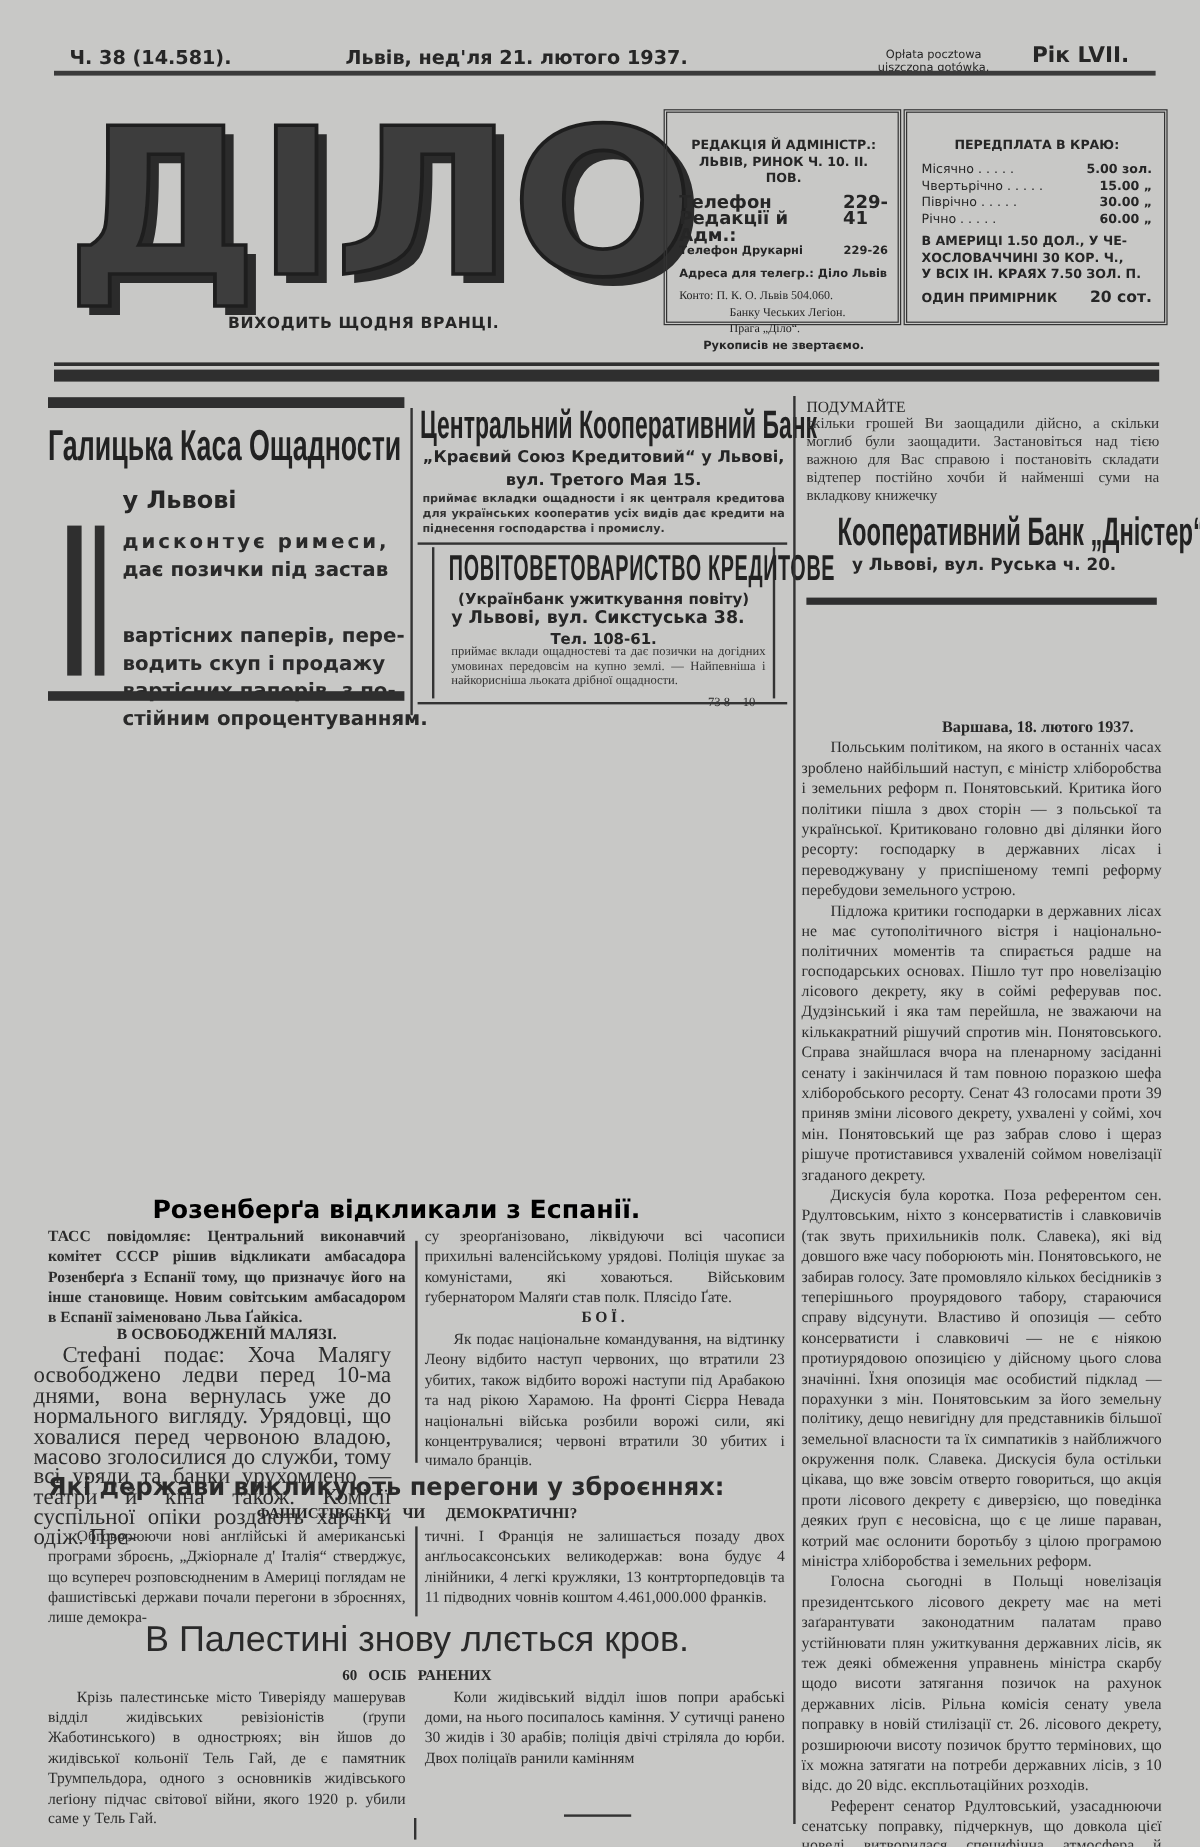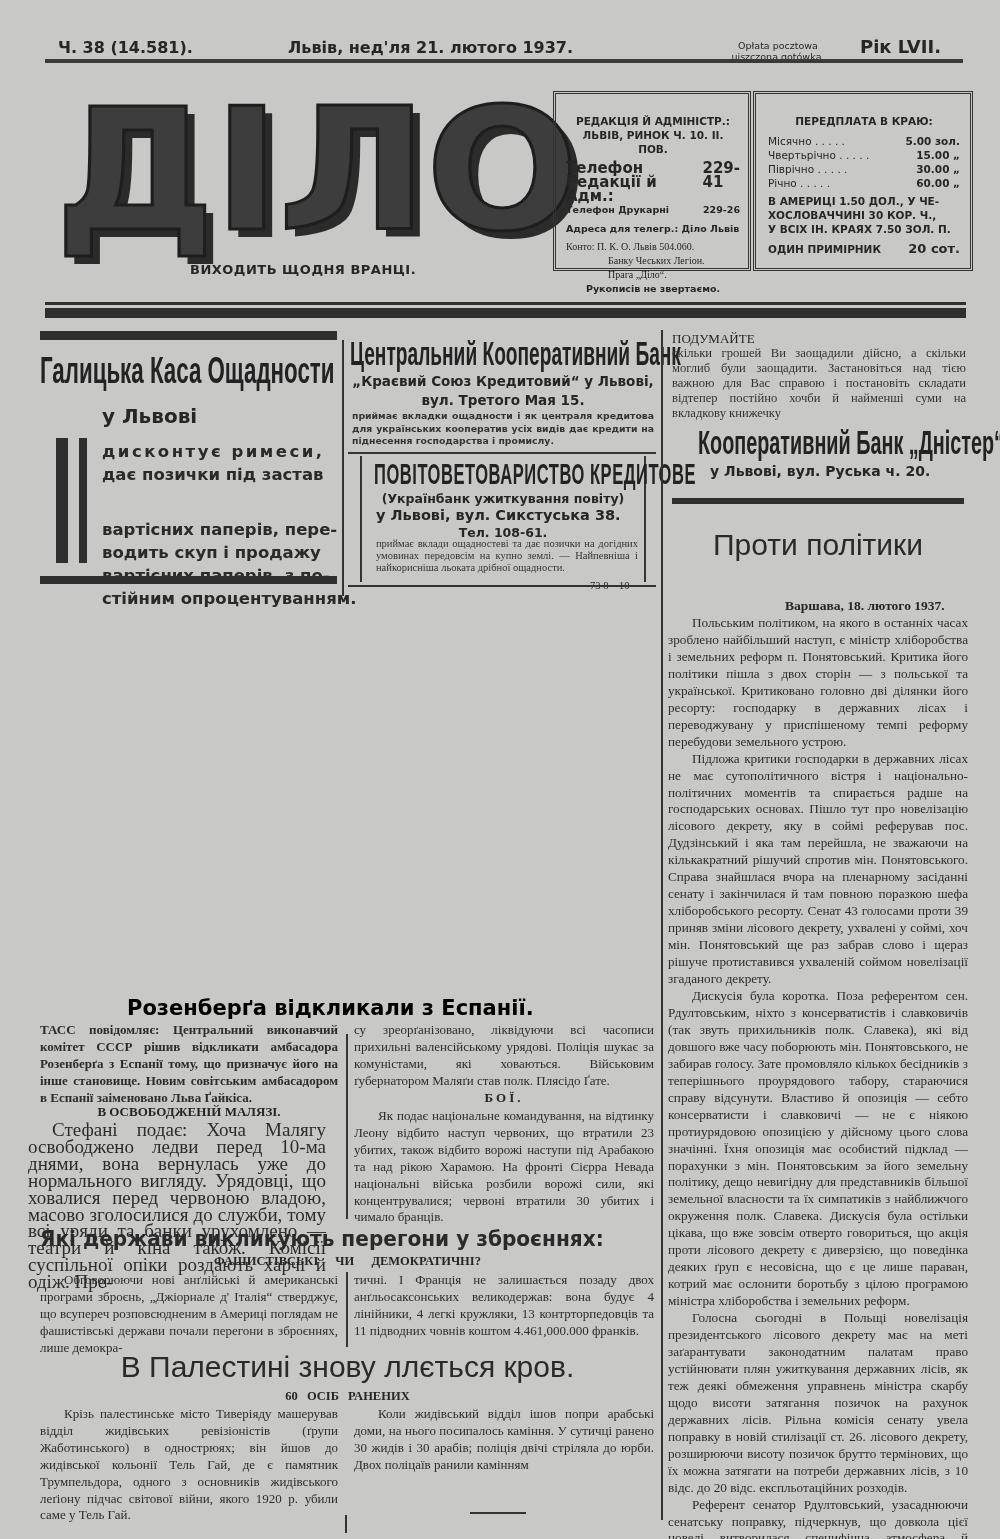--- a/index.html
+++ b/index.html
@@ -153,21 +153,20 @@
 <div class="abs" style="left:348px; top:585px; width:308px; height:2px; background:#333;"></div>
 
 <div class="abs vline" style="left:661px; top:330px; height:1190px;"></div>
 <div class="abs serif" style="left:672px; top:331px; font-size:13px;">ПОДУМАЙТЕ</div>
 <div class="abs serif" style="left:672px; top:346px; width:294px; font-size:12.6px; line-height:14.9px; text-align:justify; color:#333;">скільки грошей Ви заощадили дійсно, а скільки моглиб були заощадити. Застановіться над тією важною для Вас справою і постановіть складати відтепер постійно хочби й найменші суми на вкладкову книжечку</div>
 <div class="abs ad-title" style="left:698px; top:425px; font-size:33px; line-height:36px; transform:scaleX(0.6); transform-origin:left top;">Кооперативний Банк „Дністер“</div>
 <div class="abs sans" style="left:710px; top:463px; font-size:14px; font-weight:bold;">у Львові, вул. Руська ч. 20.</div>
 <div class="abs hrule" style="left:672px; top:498px; width:292px; height:6px;"></div>
 
 <div class="abs lib" style="left:668px; top:527px; width:300px; text-align:center; font-size:30px; line-height:36px; color:#2a2a2a;">
-  <div>Проти політики</div>
 </div>
 <div class="abs serif" style="left:785px; top:598px; font-size:13.5px; font-weight:bold;">Варшава, 18. лютого 1937.</div>
 <div class="abs body-text" id="poni-body" style="left:668px; top:615px; width:300px; font-size:13.2px; line-height:16.95px;">
     <div class="indent">Польським політиком, на якого в останніх часах зроблено найбільший наступ, є міністр хліборобства і земельних реформ п. Понятовський. Критика його політики пішла з двох сторін — з польської та української. Критиковано головно дві ділянки його ресорту: господарку в державних лісах і переводжувану у приспішеному темпі реформу перебудови земельного устрою.</div>
     <div class="indent">Підложа критики господарки в державних лісах не має сутополітичного вістря і національно-політичних моментів та спирається радше на господарських основах. Пішло тут про новелізацію лісового декрету, яку в соймі реферував пос. Дудзінський і яка там перейшла, не зважаючи на кількакратний рішучий спротив мін. Понятовського. Справа знайшлася вчора на пленарному засіданні сенату і закінчилася й там повною поразкою шефа хліборобського ресорту. Сенат 43 голосами проти 39 приняв зміни лісового декрету, ухвалені у соймі, хоч мін. Понятовський ще раз забрав слово і щераз рішуче протиставився ухваленій соймом новелізації згаданого декрету.</div>
     <div class="indent">Дискусія була коротка. Поза референтом сен. Рдултовським, ніхто з консерватистів і славковичів (так звуть прихильників полк. Славека), які від довшого вже часу поборюють мін. Понятовського, не забирав голосу. Зате промовляло кількох бесідників з теперішнього проурядового табору, стараючися справу відсунути. Властиво й опозиція — себто консерватисти і славковичі — не є ніякою протиурядовою опозицією у дійсному цього слова значінні. Їхня опозиція має особистий підклад — порахунки з мін. Понятовським за його земельну політику, дещо невигідну для представників більшої земельної власности та їх симпатиків з найближчого окруження полк. Славека. Дискусія була остільки цікава, що вже зовсім отверто говориться, що акція проти лісового декрету є диверзією, що поведінка деяких ґруп є несовісна, що є це лише параван, котрий має ослонити боротьбу з цілою програмою міністра хліборобства і земельних реформ.</div>
     <div class="indent">Голосна сьогодні в Польщі новелізація президентського лісового декрету має на меті заґарантувати законодатним палатам право устійнювати плян ужиткування державних лісів, як теж деякі обмеження управнень міністра скарбу щодо висоти затягання позичок на рахунок державних лісів. Рільна комісія сенату увела поправку в новій стилізації ст. 26. лісового декрету, розширюючи висоту позичок брутто термінових, що їх можна затягати на потреби державних лісів, з 10 відс. до 20 відс. експльотаційних розходів.</div>
     <div class="indent">Референт сенатор Рдултовський, узасаднюючи сенатську поправку, підчеркнув, що довкола цієї новелі витворилася специфічна атмосфера й застерігся проти трактування новелізаційного проєкту як засобу розгривки між особами чи ґрупами, або як атаки на міністра хліборобства і земельних реформ чи на теперішню господарку державних лісів.</div>
   </div>
 

